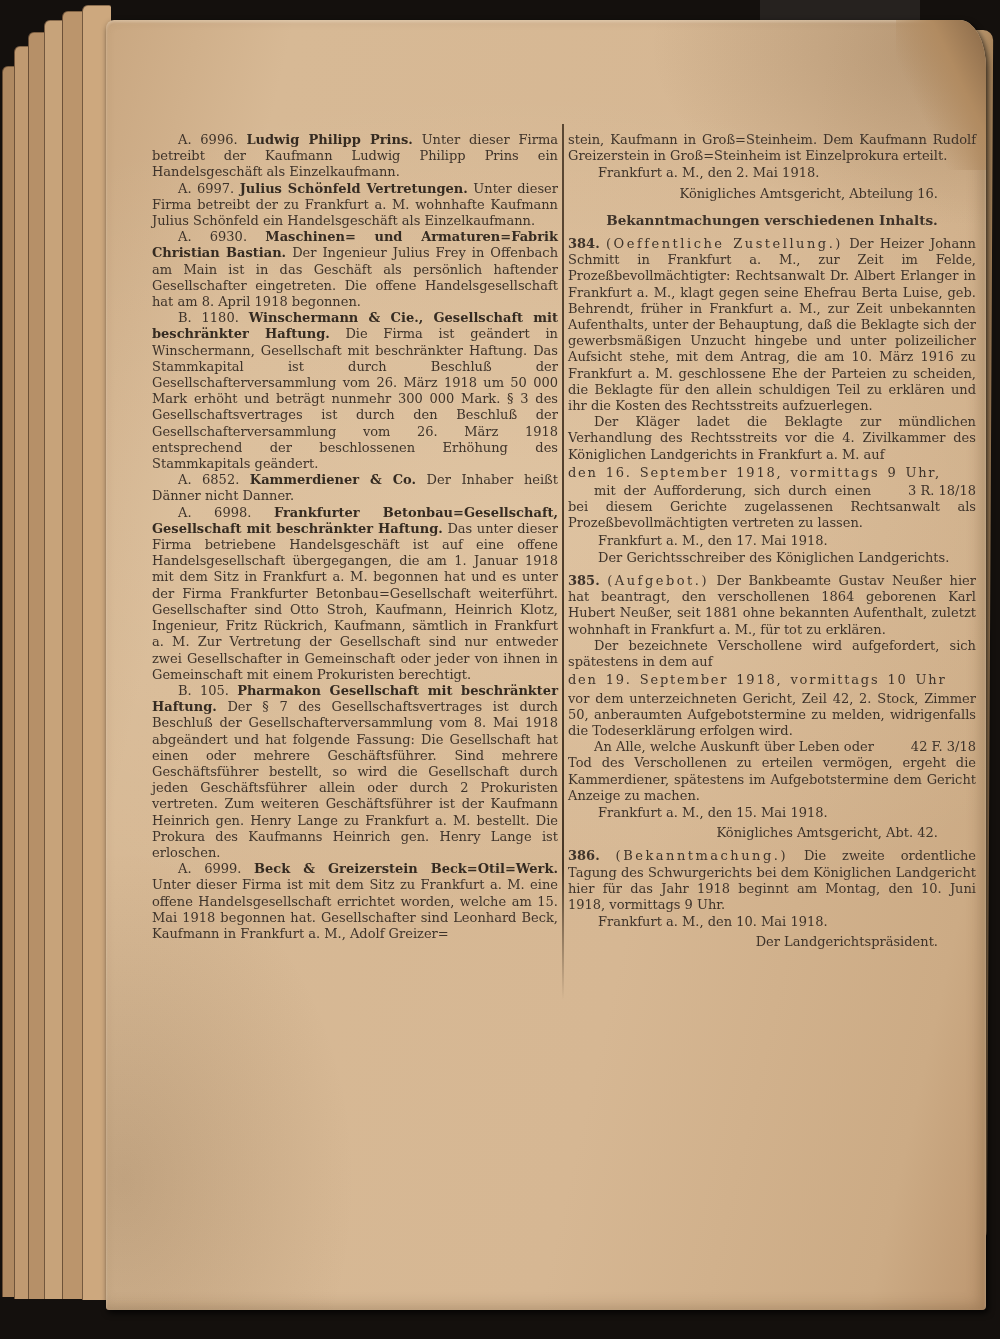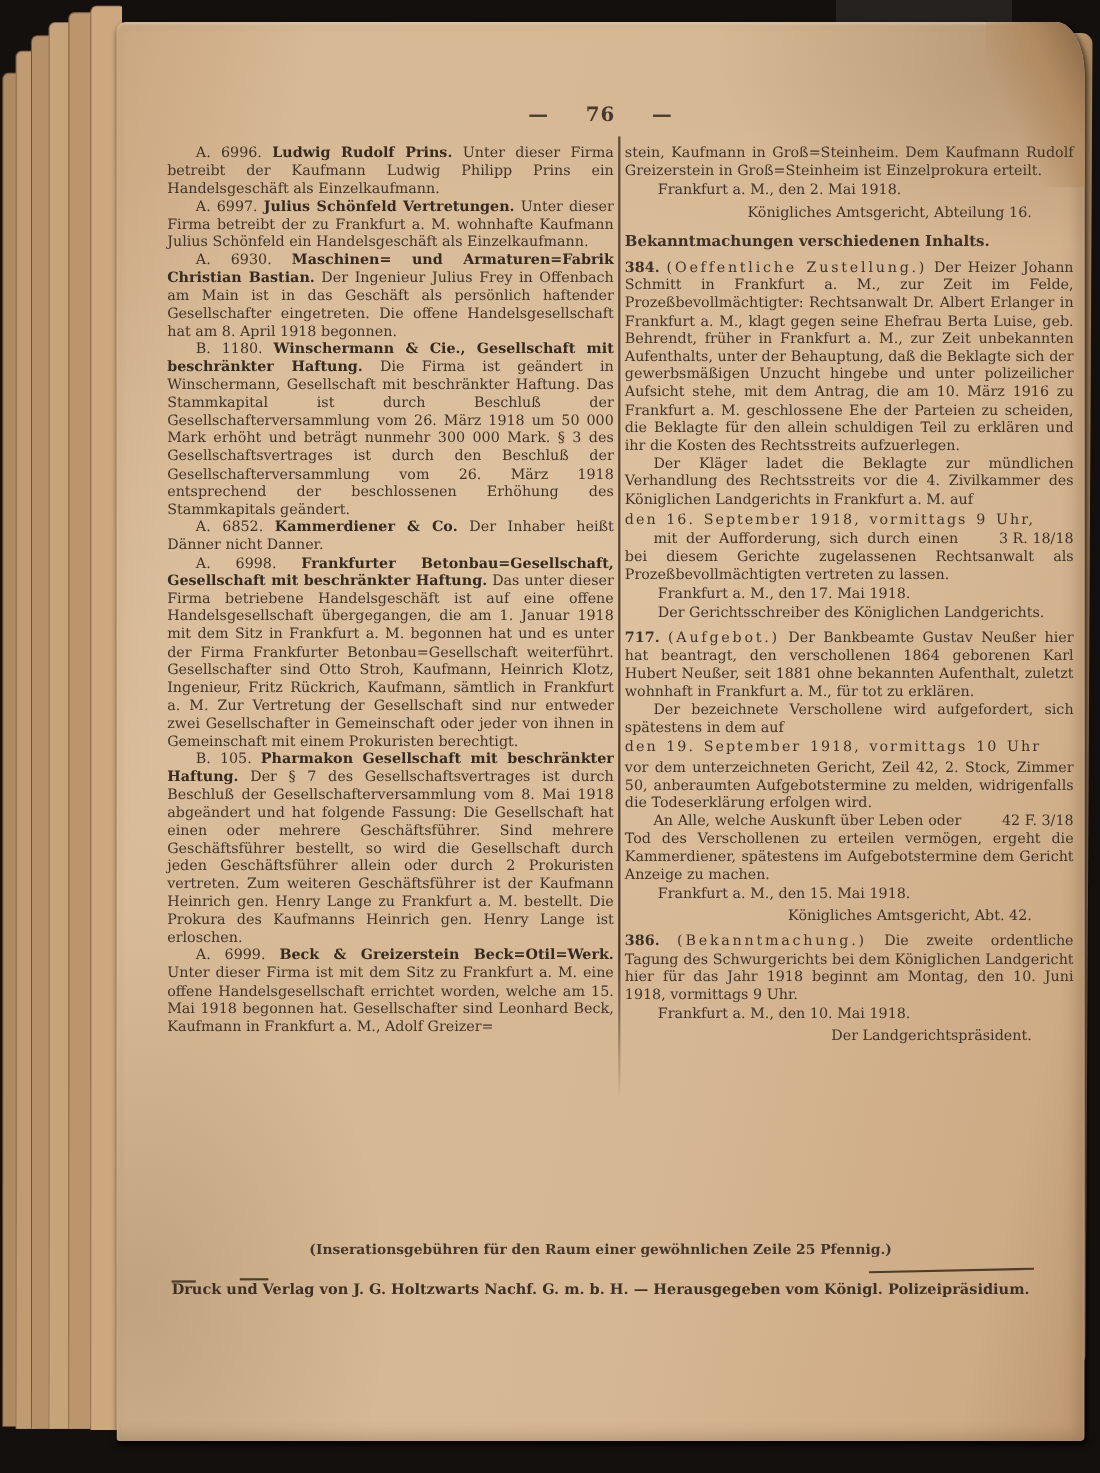--- a/index.html
+++ b/index.html
@@ -48,21 +48,21 @@
   .col-right{left:462px;width:408px;}
   .colrule{position:absolute;left:456px;top:104px;width:2px;height:876px;background:linear-gradient(#5a4733,#473726 85%,rgba(71,55,38,0));}
   .para{margin:0;text-indent:26px;}
   .para .firm{font-weight:bold;color:#352b21;}
   .noind{text-indent:0;}
   .kind{letter-spacing:2.5px;}
   .num{font-weight:bold;}
   .spread{letter-spacing:1.8px;word-spacing:2px;text-align:left;text-indent:0;margin:2px 0;}
   .dateline{text-indent:30px;text-align:left;margin:1px 0 0 0;}
   .court{text-align:right;padding-right:34px;text-indent:0;margin:4px;}
-  .section-head{margin:10px 0 8px 0;text-align:left;font-weight:bold;font-size:13.6px;text-indent:0;}
+  .section-head{margin:10px 0 8px 0;text-align:center;font-weight:bold;font-size:13.6px;text-indent:0;}
   .notice{margin-top:7px;}
   .fileno{float:right;margin-left:11px;}
   
   .footer{position:absolute;left:46px;top:1108px;width:788px;}
   .fees{text-align:center;font-size:12.6px;font-weight:bold;margin:0;color:#433729;}
   .rulefrag{position:absolute;background:#4d3d2c;height:2px;}
   .rf1{left:4px;top:36px;width:22px;}
   .rf2{left:66px;top:34px;width:26px;}
   .rf3{right:0px;top:26px;width:150px;transform:rotate(-1.2deg);}
   .imprint{margin:22px 0 0 0;text-align:center;font-size:13.2px;font-weight:bold;color:#3c3124;}
@@ -79,26 +79,25 @@
   <div class="sheet s4"></div>
   <div class="sheet s5"></div>
   <div class="sheet s6"></div>
 </div>
 
 <div class="fold"></div>
 
 <div class="page">
   <div class="corner-curl"></div>
 
-  <div class="folio">— 76 —</div>
 
   <div class="colrule"></div>
 
   <div class="col col-left">
-    <p class="para"><span class="ref">A. 6996.</span> <span class="firm">Ludwig Rudolf Prins.</span> <span>Unter dieser Firma betreibt der Kaufmann Ludwig Philipp Prins ein Handelsgeschäft als Einzelkaufmann.</span></p>
+    <p class="para"><span class="ref">A. 6996.</span> <span class="firm">Ludwig Philipp Prins.</span> <span>Unter dieser Firma betreibt der Kaufmann Ludwig Philipp Prins ein Handelsgeschäft als Einzelkaufmann.</span></p>
     <p class="para"><span class="ref">A. 6997.</span> <span class="firm">Julius Schönfeld Vertretungen.</span> <span>Unter dieser Firma betreibt der zu Frankfurt a. M. wohnhafte Kaufmann Julius Schönfeld ein Handelsgeschäft als Einzelkaufmann.</span></p>
     <p class="para"><span class="ref">A. 6930.</span> <span class="firm">Maschinen= und Armaturen=Fabrik Christian Bastian.</span> <span>Der Ingenieur Julius Frey in Offenbach am Main ist in das Geschäft als persönlich haftender Gesellschafter eingetreten. Die offene Handelsgesellschaft hat am 8. April 1918 begonnen.</span></p>
     <p class="para"><span class="ref">B. 1180.</span> <span class="firm">Winschermann &amp; Cie., Gesellschaft mit beschränkter Haftung.</span> <span>Die Firma ist geändert in Winschermann, Gesellschaft mit beschränkter Haftung. Das Stammkapital ist durch Beschluß der Gesellschafterversammlung vom 26. März 1918 um 50 000 Mark erhöht und beträgt nunmehr 300 000 Mark. § 3 des Gesellschaftsvertrages ist durch den Beschluß der Gesellschafterversammlung vom 26. März 1918 entsprechend der beschlossenen Erhöhung des Stammkapitals geändert.</span></p>
     <p class="para"><span class="ref">A. 6852.</span> <span class="firm">Kammerdiener &amp; Co.</span> <span>Der Inhaber heißt Dänner nicht Danner.</span></p>
     <p class="para"><span class="ref">A. 6998.</span> <span class="firm">Frankfurter Betonbau=Gesellschaft, Gesellschaft mit beschränkter Haftung.</span> <span>Das unter dieser Firma betriebene Handelsgeschäft ist auf eine offene Handelsgesellschaft übergegangen, die am 1. Januar 1918 mit dem Sitz in Frankfurt a. M. begonnen hat und es unter der Firma Frankfurter Betonbau=Gesellschaft weiterführt. Gesellschafter sind Otto Stroh, Kaufmann, Heinrich Klotz, Ingenieur, Fritz Rückrich, Kaufmann, sämtlich in Frankfurt a. M. Zur Vertretung der Gesellschaft sind nur entweder zwei Gesellschafter in Gemeinschaft oder jeder von ihnen in Gemeinschaft mit einem Prokuristen berechtigt.</span></p>
     <p class="para"><span class="ref">B. 105.</span> <span class="firm">Pharmakon Gesellschaft mit beschränkter Haftung.</span> <span>Der § 7 des Gesellschaftsvertrages ist durch Beschluß der Gesellschafterversammlung vom 8. Mai 1918 abgeändert und hat folgende Fassung: Die Gesellschaft hat einen oder mehrere Geschäftsführer. Sind mehrere Geschäftsführer bestellt, so wird die Gesellschaft durch jeden Geschäftsführer allein oder durch 2 Prokuristen vertreten. Zum weiteren Geschäftsführer ist der Kaufmann Heinrich gen. Henry Lange zu Frankfurt a. M. bestellt. Die Prokura des Kaufmanns Heinrich gen. Henry Lange ist erloschen.</span></p>
     <p class="para"><span class="ref">A. 6999.</span> <span class="firm">Beck &amp; Greizerstein Beck=Otil=Werk.</span> <span>Unter dieser Firma ist mit dem Sitz zu Frankfurt a. M. eine offene Handelsgesellschaft errichtet worden, welche am 15. Mai 1918 begonnen hat. Gesellschafter sind Leonhard Beck, Kaufmann in Frankfurt a. M., Adolf Greizer=</span></p>
   </div>
 
   <div class="col col-right">
@@ -111,36 +110,29 @@
     <div class="notice">
       <p class="para noind"><span class="num">384.</span> <span class="kind">(Oeffentliche Zustellung.)</span> <span>Der Heizer Johann Schmitt in Frankfurt a. M., zur Zeit im Felde, Prozeßbevollmächtigter: Rechtsanwalt Dr. Albert Erlanger in Frankfurt a. M., klagt gegen seine Ehefrau Berta Luise, geb. Behrendt, früher in Frankfurt a. M., zur Zeit unbekannten Aufenthalts, unter der Behauptung, daß die Beklagte sich der gewerbsmäßigen Unzucht hingebe und unter polizeilicher Aufsicht stehe, mit dem Antrag, die am 10. März 1916 zu Frankfurt a. M. geschlossene Ehe der Parteien zu scheiden, die Beklagte für den allein schuldigen Teil zu erklären und ihr die Kosten des Rechtsstreits aufzuerlegen.</span></p>
       <p class="para">Der Kläger ladet die Beklagte zur mündlichen Verhandlung des Rechtsstreits vor die 4. Zivilkammer des Königlichen Landgerichts in Frankfurt a. M. auf</p>
       <p class="spread">den 16. September 1918, vormittags 9 Uhr,</p>
       <p class="para"><span class="fileno">3 R. 18/18</span><span>mit der Aufforderung, sich durch einen bei diesem Gerichte zugelassenen Rechtsanwalt als Prozeßbevollmächtigten vertreten zu lassen.</span></p>
       <p class="dateline">Frankfurt a. M., den 17. Mai 1918.</p>
       <p class="dateline">Der Gerichtsschreiber des Königlichen Landgerichts.</p>
     </div>
 
     <div class="notice">
-      <p class="para noind"><span class="num">717.</span> <span class="kind">(Aufgebot.)</span> <span>Der Bankbeamte Gustav Neußer hier hat beantragt, den verschollenen 1864 geborenen Karl Hubert Neußer, seit 1881 ohne bekannten Aufenthalt, zuletzt wohnhaft in Frankfurt a. M., für tot zu erklären.</span></p>
+      <p class="para noind"><span class="num">385.</span> <span class="kind">(Aufgebot.)</span> <span>Der Bankbeamte Gustav Neußer hier hat beantragt, den verschollenen 1864 geborenen Karl Hubert Neußer, seit 1881 ohne bekannten Aufenthalt, zuletzt wohnhaft in Frankfurt a. M., für tot zu erklären.</span></p>
       <p class="para">Der bezeichnete Verschollene wird aufgefordert, sich spätestens in dem auf</p>
       <p class="spread">den 19. September 1918, vormittags 10 Uhr</p>
       <p class="para noind">vor dem unterzeichneten Gericht, Zeil 42, 2. Stock, Zimmer 50, anberaumten Aufgebotstermine zu melden, widrigenfalls die Todeserklärung erfolgen wird.</p>
       <p class="para"><span class="fileno">42 F. 3/18</span><span>An Alle, welche Auskunft über Leben oder Tod des Verschollenen zu erteilen vermögen, ergeht die Kammerdiener, spätestens im Aufgebotstermine dem Gericht Anzeige zu machen.</span></p>
       <p class="dateline">Frankfurt a. M., den 15. Mai 1918.</p>
       <p class="court">Königliches Amtsgericht, Abt. 42.</p>
     </div>
 
     <div class="notice">
       <p class="para noind"><span class="num">386.</span> <span class="kind">(Bekanntmachung.)</span> <span>Die zweite ordentliche Tagung des Schwurgerichts bei dem Königlichen Landgericht hier für das Jahr 1918 beginnt am Montag, den 10. Juni 1918, vormittags 9 Uhr.</span></p>
       <p class="dateline">Frankfurt a. M., den 10. Mai 1918.</p>
       <p class="court">Der Landgerichtspräsident.</p>
     </div>
   </div>
 
-  <div class="footer">
-    <p class="fees">(Inserationsgebühren für den Raum einer gewöhnlichen Zeile 25 Pfennig.)</p>
-    <div class="rulefrag rf1"></div>
-    <div class="rulefrag rf2"></div>
-    <div class="rulefrag rf3"></div>
-    <p class="imprint">Druck und Verlag von J. G. Holtzwarts Nachf. G. m. b. H. — Herausgegeben vom Königl. Polizeipräsidium.</p>
-  </div>
 </div>
 
 </body></html>

